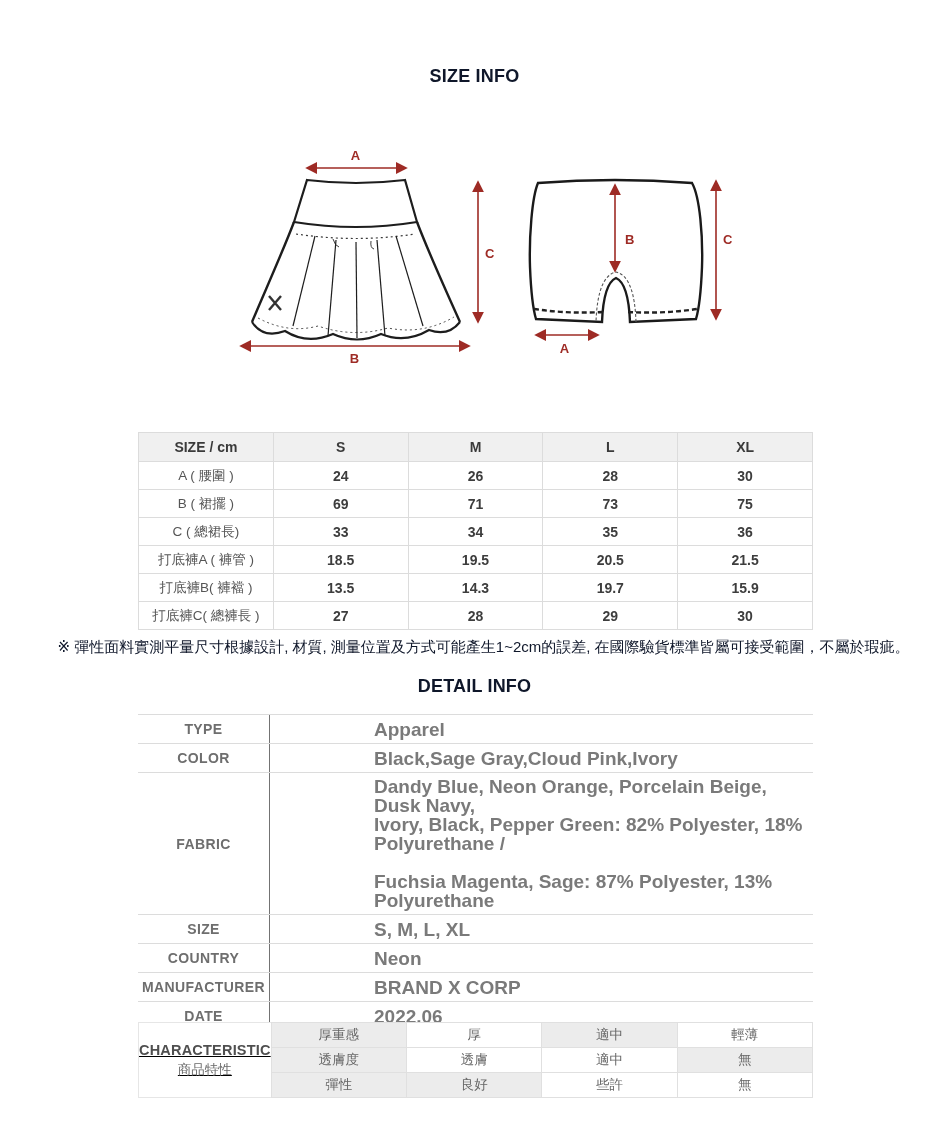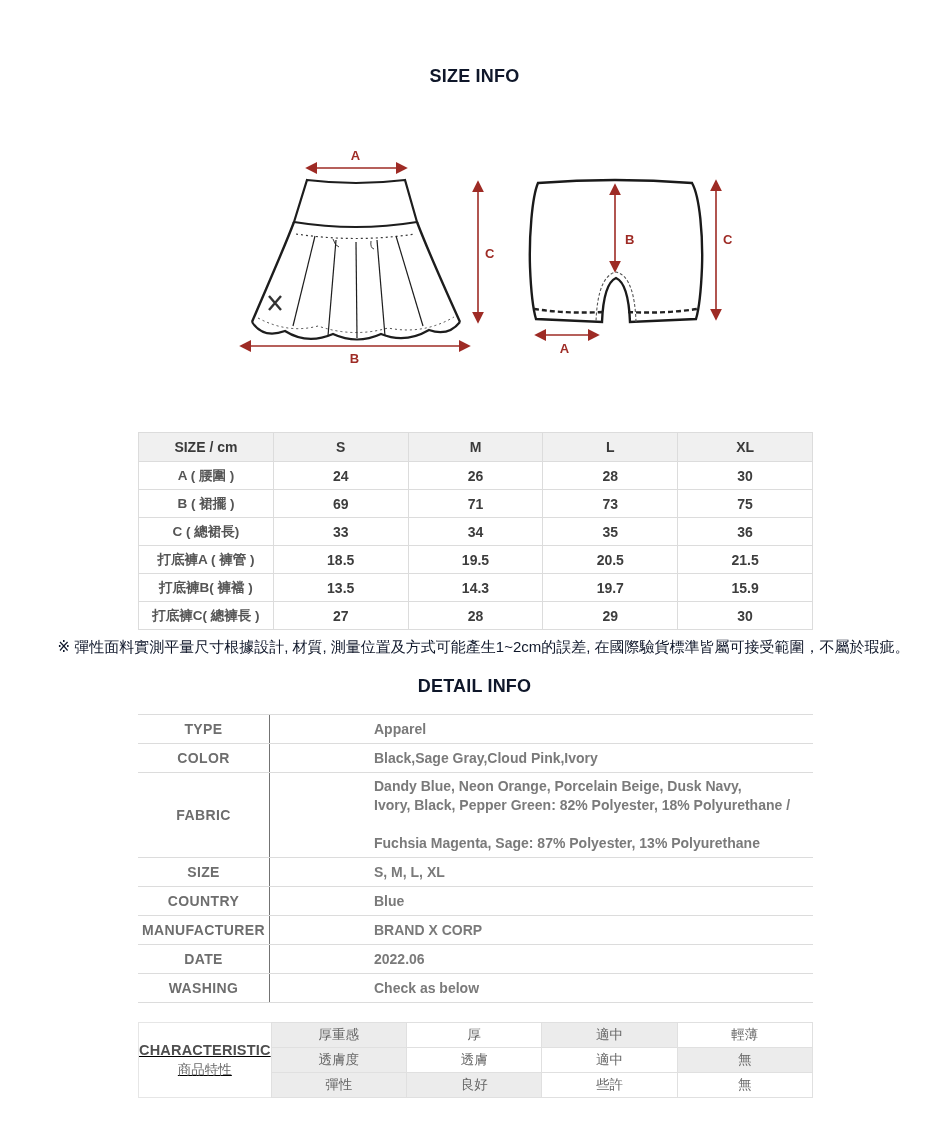--- a/index.html
+++ b/index.html
@@ -45,21 +45,21 @@
   }
   table.size-table thead th {
     background: #f0f0f0;
     font-size: 14px;
     font-weight: 600;
     color: #3a3a3a;
     height: 29px;
   }
   table.size-table tbody th {
     font-size: 13.5px;
-    font-weight: 700;
+    font-weight: 400;
     color: #555;
   }
   table.size-table tbody td {
     font-size: 14px;
     font-weight: 700;
     color: #3d3d3d;
   }
 
   
   .note {
@@ -95,21 +95,21 @@
     font-size: 14px;
     color: #6e6e6e;
     letter-spacing: 0.4px;
     font-weight: 600;
   }
   .dvalue {
     flex: 1;
     display: flex;
     align-items: center;
     padding: 4px 6px 4px 104px;
-    font-size: 14px;
+    font-size: 19px;
     font-weight: 600;
     color: #7a7a7a;
     line-height: 19px;
     white-space: pre-line;
   }
   .drow.tall { min-height: 77px; }
 
   
   .char-wrap {
     position: absolute;
@@ -291,21 +291,21 @@
 Ivory, Black, Pepper Green: 82% Polyester, 18% Polyurethane /
 
 Fuchsia Magenta, Sage: 87% Polyester, 13% Polyurethane</div>
     </div>
     <div class="drow">
       <div class="dlabel">SIZE</div>
       <div class="dvalue">S, M, L, XL</div>
     </div>
     <div class="drow">
       <div class="dlabel">COUNTRY</div>
-      <div class="dvalue">Blue</div>
+      <div class="dvalue">Neon</div>
     </div>
     <div class="drow">
       <div class="dlabel">MANUFACTURER</div>
       <div class="dvalue">BRAND X CORP</div>
     </div>
     <div class="drow">
       <div class="dlabel">DATE</div>
       <div class="dvalue">2022.06</div>
     </div>
     <div class="drow">

